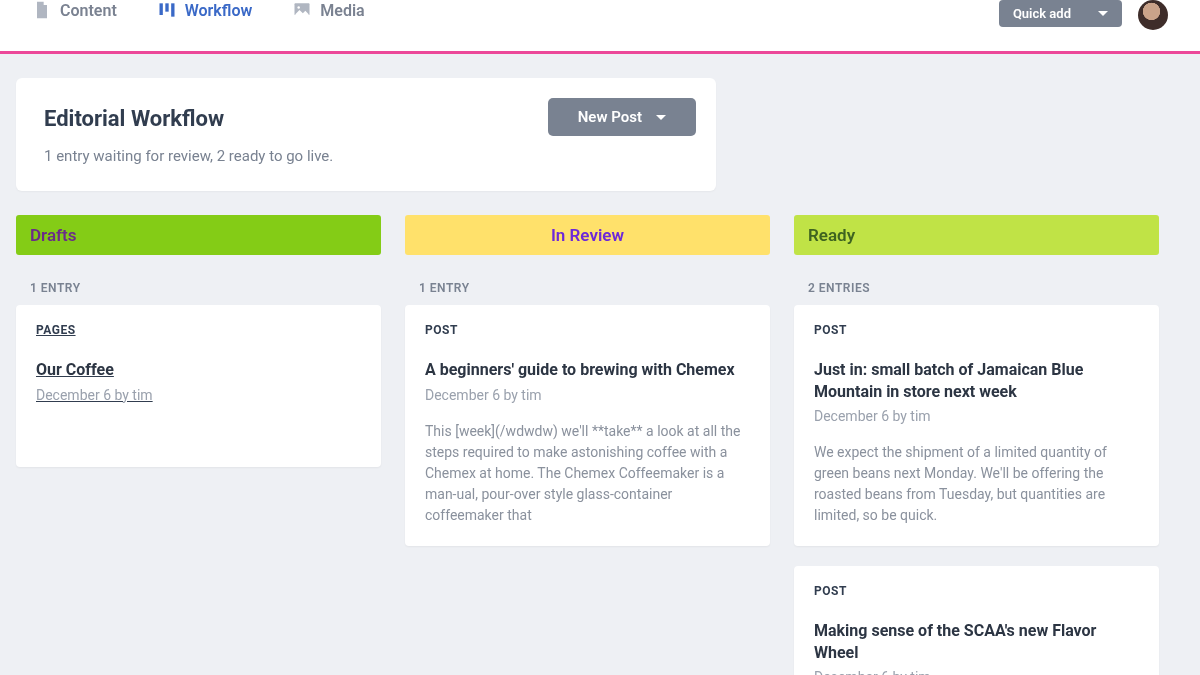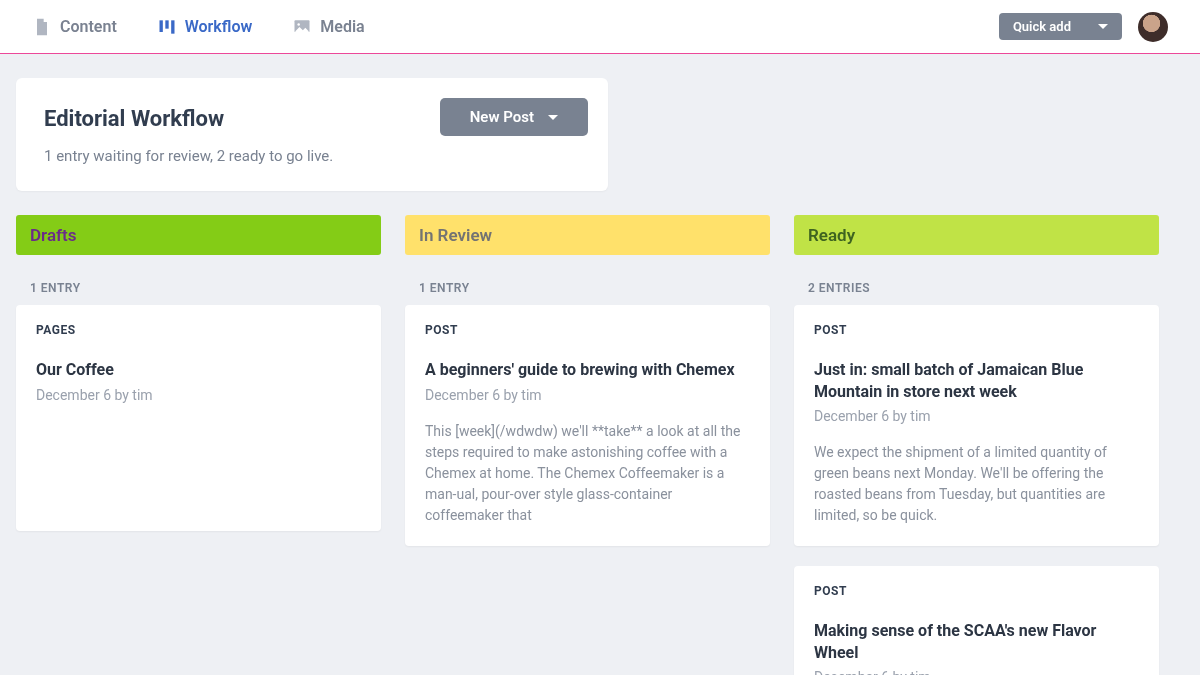--- a/index.html
+++ b/index.html
@@ -8,25 +8,25 @@
     background: #eef0f4;
     color: #313d4f;
     font-size: 14px;
     width: 1200px;
     height: 675px;
     overflow: hidden;
   }
   
   .topnav {
     display: flex;
-    align-items: center;
+    align-items: flex-start;
     background: #fff;
     height: 54px;
     padding: 0 32px 0 32px;
-    border-bottom: 1px solid #ec4899;
+    border-bottom: 3px solid #ec4899;
   }
   .nav-item {
     display: flex;
     align-items: center;
     gap: 8px;
     margin-right: 40px;
     font-size: 16px;
     font-weight: 600;
     color: #7a8291;
     cursor: pointer;
@@ -57,21 +57,21 @@
   .caret-down {
     width: 0; height: 0;
     border-left: 5px solid transparent;
     border-right: 5px solid transparent;
     border-top: 5px solid #fff;
   }
   
   .header-card {
     background: #fff;
     margin: 24px 0 24px 16px;
-    width: 592px;
+    width: 700px;
     border-radius: 6px;
     padding: 28px 28px 26px 28px;
     box-shadow: 0 1px 2px rgba(0,0,0,0.04);
     position: relative;
   }
   .header-card h1 {
     font-size: 22px;
     font-weight: 700;
     color: #313d4f;
     margin-bottom: 16px;
@@ -104,21 +104,21 @@
   .col { width: 365px; flex-shrink: 0; }
   .col-last { width: 365px; }
   .col-header {
     padding: 10px 14px;
     border-radius: 3px;
     font-size: 17px;
     font-weight: 600;
     margin-bottom: 26px;
   }
   .ch-drafts   { background: #84cc16; color: #6b2c89; }
-  .ch-review   { background: #ffe16b; color: #737373; }
+  .ch-review   { background: #ffe16b; color: #6d28d9; text-align: center; }
   .ch-ready    { background: #c0e346; color: #3e6420; }
   .entry-count {
     font-size: 12px;
     letter-spacing: 0.5px;
     color: #798291;
     font-weight: 600;
     margin-bottom: 10px;
     margin-left: 14px;
   }
   .card {
@@ -146,21 +146,21 @@
   .card .meta {
     font-size: 14px;
     color: #9aa1ad;
     margin-bottom: 18px;
   }
   .card .excerpt {
     font-size: 14px;
     color: #8a919d;
     line-height: 1.5;
   }
-  .card.tall-pad { padding-bottom: 110px; }
+  .card.tall-pad { padding-bottom: 46px; text-decoration: underline; }
 </style>
 </head>
 <body>
 
 <div class="topnav">
   <div class="nav-item">
     <svg viewBox="0 0 24 24">
         <path class="icon-fill" d="M6 2h8l4 4v16H6zM14 2v4h4"></path>
       </svg>
     <span>Content</span>

